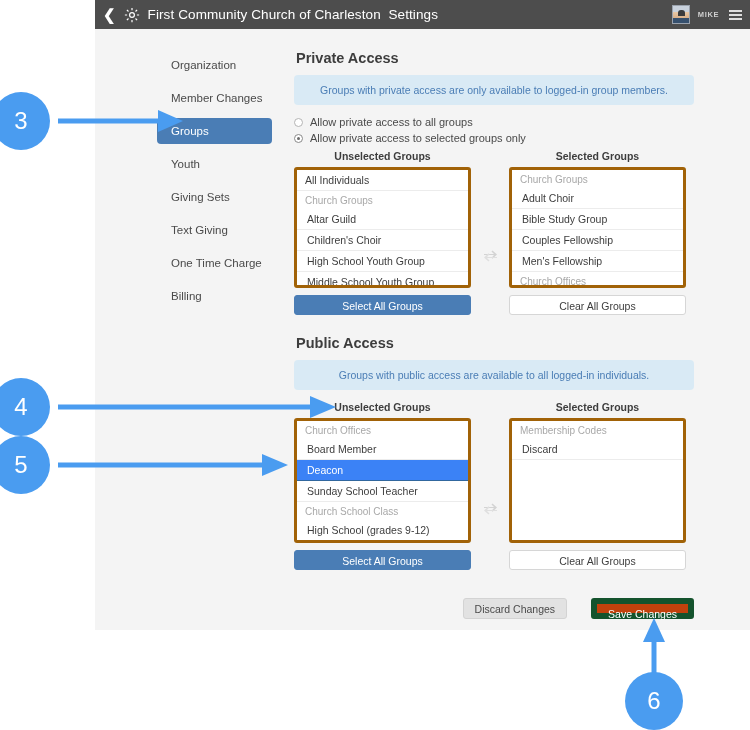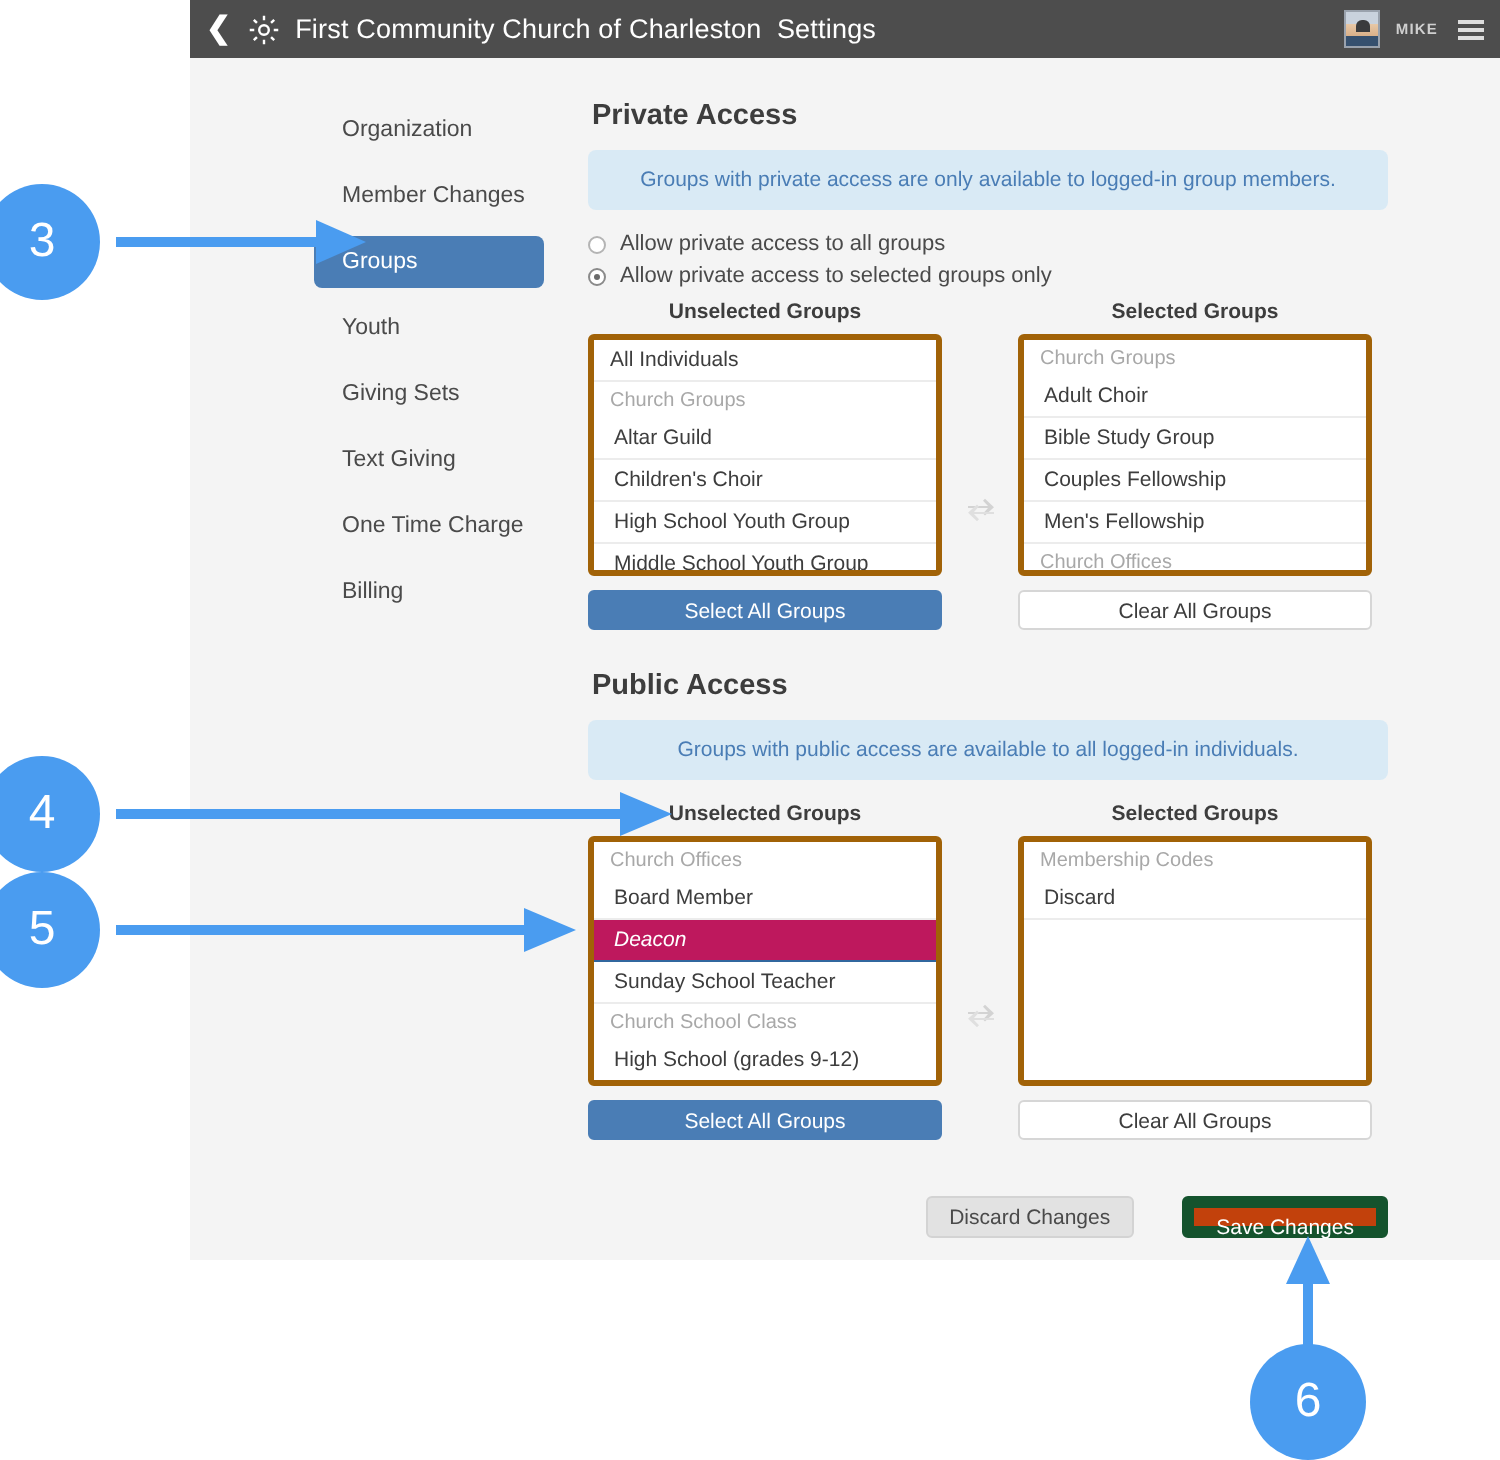--- a/index.html
+++ b/index.html
@@ -195,24 +195,23 @@
   .list-item {
     font-size: 10.5px;
     color: #3d3d3d;
     padding: 4px 8px 4px 10px;
     border-bottom: 1px solid #ececec;
     cursor: pointer;
     white-space: nowrap;
   }
   .list-item.plain { padding-left: 8px; }
   .list-item.selected {
-    background: #be185d;
+    background: #3b82f6;
     color: #ffffff;
     border-bottom-color: #31679e;
-    font-style: italic;
   }
 
   .btn-row { margin-top: 7px; }
   .btn {
     display: block;
     width: 100%;
     height: 20px;
     line-height: 20px;
     text-align: center;
     font-size: 10.5px;

